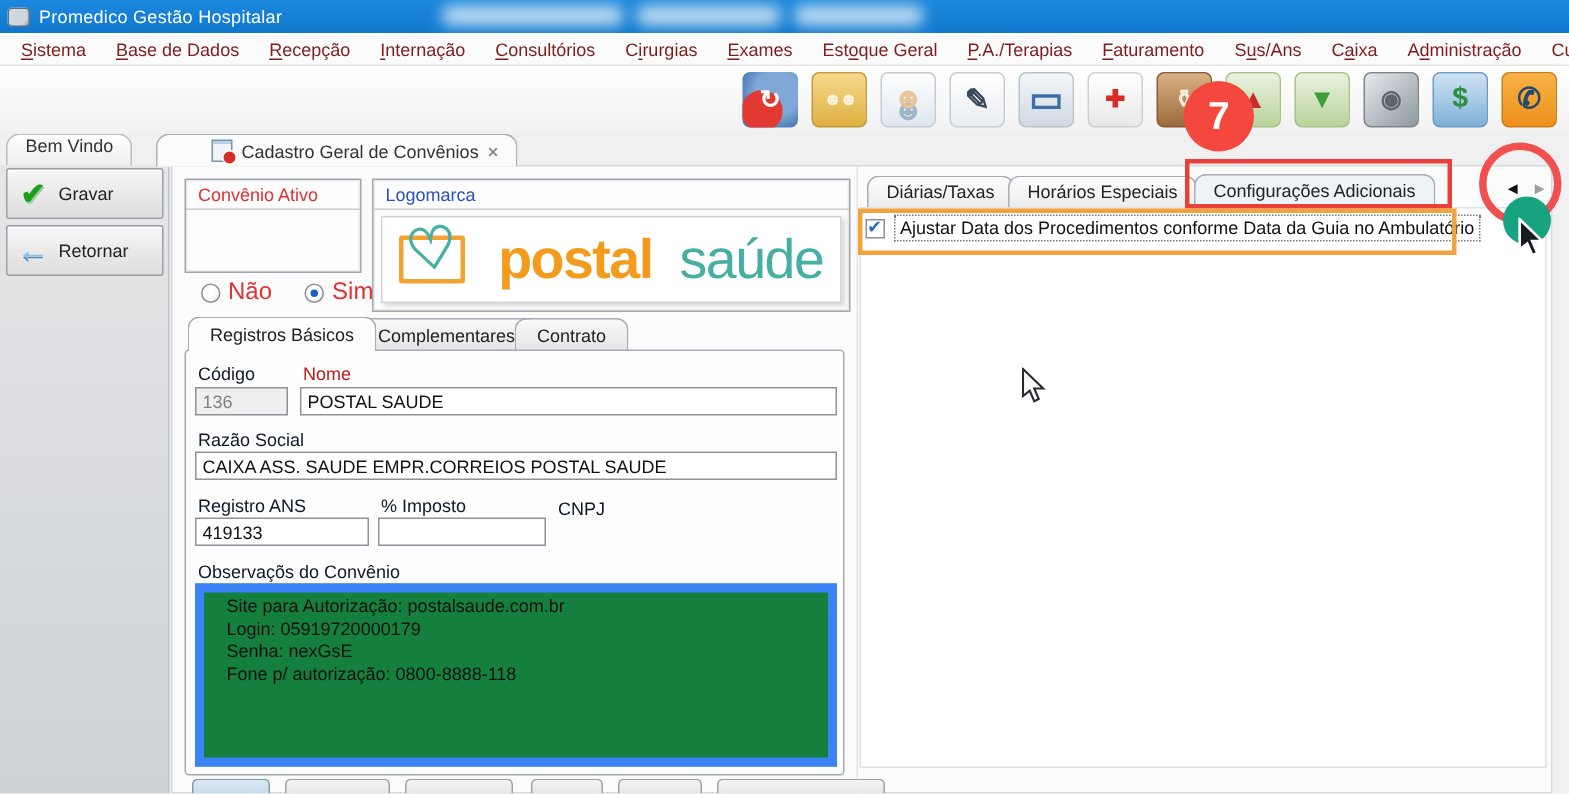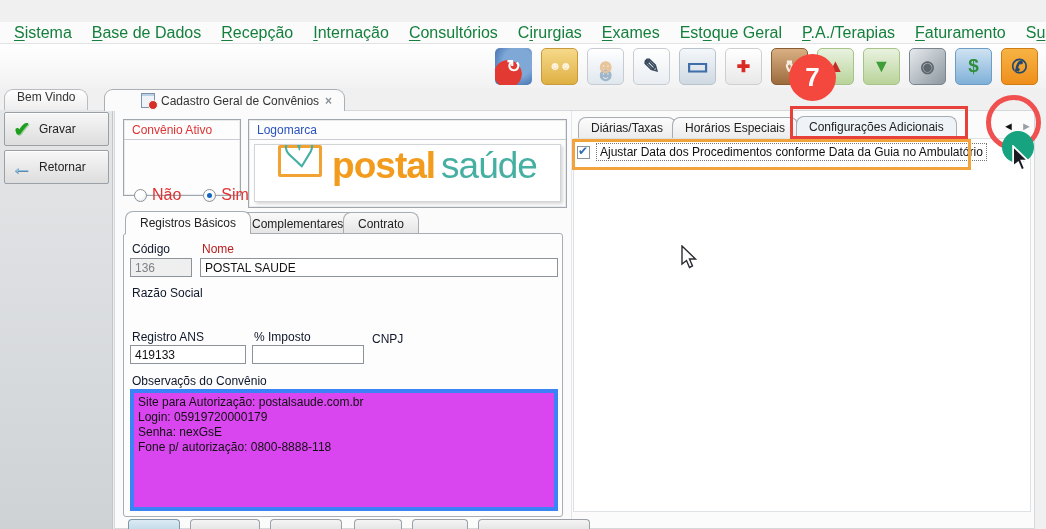--- a/index.html
+++ b/index.html
@@ -13,21 +13,21 @@
   .app-icon { width:15px; height:13px; margin:0 6px 0 5px; border-radius:3px;
     background:radial-gradient(circle at 40% 40%, #cfd6de 55%, #7d93a8 100%);
     box-shadow:inset 0 0 0 1px #5a7186; }
   .title-text { color:#fff; font-size:12px; letter-spacing:0.2px; }
   .blur-seg { position:absolute; top:4px; height:13px; border-radius:4px;
     background:rgba(255,255,255,0.75); filter:blur(5px); }
 
   
   .menubar { position:absolute; left:0; top:22px; width:1046px; height:22px;
     background:#fbfbfb; border-bottom:1px solid #e3e3e3; display:flex; align-items:center; padding-left:4px; }
-  .menu-item { font-size:16px; color:#15803d; padding:2px 10px; cursor:default; white-space:nowrap; }
+  .menu-item { font-size:12px; color:#7f1d1d; padding:2px 10px; cursor:default; white-space:nowrap; }
   .menu-item u { text-underline-offset:2px; }
 
   
   .toolbar { position:absolute; left:0; top:44px; width:1046px; height:44px;
     background:linear-gradient(#ffffff,#f2f2f2); display:flex; justify-content:flex-end;
     align-items:center; gap:9px; padding-right:8px; }
   .tool-icon { width:37px; height:37px; border-radius:5px; position:relative; }
   .tool-icon::after { position:absolute; inset:0; display:flex; align-items:center;
     justify-content:center; font-size:17px; font-weight:bold; }
   .ic-user-sync { background:radial-gradient(circle at 62% 38%, #7fa8d6 45%, #4a77b5 80%); }
@@ -93,42 +93,42 @@
   .radio-row { display:flex; gap:22px; padding:46px 0 0 10px; }
   .radio-opt { display:flex; align-items:center; gap:5px; cursor:pointer; }
   .radio-circle { width:13px; height:13px; border-radius:50%; border:1px solid #8b9298;
     background:radial-gradient(circle at 35% 30%, #ffffff 40%, #dfe4e8); position:relative; }
   .radio-circle.on::after { content:""; position:absolute; left:3px; top:3px; width:5px; height:5px;
     border-radius:50%; background:#1565c0; }
   .radio-lbl { font-size:16px; color:#e03232; }
 
   .logo-box { position:absolute; left:5px; top:24px; right:5px; bottom:5px; background:#fff;
     border:1px solid #d2d5d8; box-shadow:2px 2px 3px rgba(0,0,0,0.15);
-    display:flex; justify-content:center; gap:6px; overflow:hidden; }
+    display:flex; align-items:center; justify-content:center; gap:18px; overflow:hidden; }
   .logo-env { width:44px; height:32px; border:3px solid #f2a233; border-radius:2px; position:relative; margin-right:4px; }
   .logo-env::after { content:"♡"; position:absolute; left:2px; top:-16px; font-size:38px; color:#45b0a2;
     transform:rotate(-8deg); font-weight:bold; }
   .logo-word1 { font-size:37px; font-weight:bold; color:#f29b1d; letter-spacing:-1px; }
   .logo-word2 { font-size:37px; color:#45b0a2; letter-spacing:-1px; }
 
   
   .subtab { position:absolute; height:22px; line-height:22px; padding:0 14px; font-size:12px;
     color:#222; background:linear-gradient(#fafafa,#e4e4e4); border:1px solid #a7adb3;
     border-bottom:none; border-radius:8px 8px 0 0; cursor:pointer; }
   .subtab.active { background:#fdfdfd; z-index:3; height:23px; }
 
   .form-panel { position:absolute; left:8px; top:122px; width:440px; height:284px;
     background:#fdfdfd; border:1px solid #a7adb3; border-radius:3px; }
   .f-label { position:absolute; font-size:12px; color:#0f172a; }
   .f-label.red { color:#b91c1c; }
   .f-input { position:absolute; height:19px; border:1px solid #8d9399; background:#fff;
     font-family:"Liberation Sans",sans-serif; font-size:12px; padding:0 4px; color:#111; }
   .f-input:disabled { background:#efefef; color:#7d8287; }
-  .f-textarea { position:absolute; border:4px solid #3b82f6; background:#d946ef; resize:none;
-    font-family:"Liberation Sans",sans-serif; font-size:12px; padding:2px 4px; color:#111; line-height:15px; }
+  .f-textarea { position:absolute; border:6px solid #3b82f6; background:#15803d; resize:none;
+    font-family:"Liberation Sans",sans-serif; font-size:12px; padding:2px 15px; color:#111; line-height:15px; }
 
   
   .rtab { position:absolute; height:21px; line-height:21px; padding:0 12px; font-size:12px;
     color:#222; background:linear-gradient(#fcfcfc,#ececec); border:1px solid #a7adb3;
     border-bottom:none; border-radius:8px 8px 0 0; cursor:pointer; }
   .rtab.active { background:#eef3f7; z-index:3; }
   .rpanel { position:absolute; left:458px; top:27px; width:458px; height:374px; background:#ffffff;
     border:1px solid #dfe2e4; }
   .chk-row { position:absolute; left:462px; top:32px; display:flex; align-items:center; gap:6px; }
   .checkbox { width:13px; height:13px; border:1px solid #8b9298; background:#fff; position:relative; cursor:pointer; }
@@ -151,20 +151,27 @@
   .anno-rect.orange { border-color:#f2a33c; }
   .anno-circle { position:absolute; border:5px solid #f05050; border-radius:50%; z-index:25; pointer-events:none; }
   .green-dot { position:absolute; width:32px; height:32px; border-radius:50%; background:#17a37f; z-index:26; }
   .cursor { position:absolute; z-index:40; }
 </style>
 </head>
 <body>
 
 <div id="app">
 
+  <div class="titlebar">
+    <div class="app-icon"></div>
+    <div class="title-text">Promedico Gestão Hospitalar</div>
+    <div class="blur-seg" style="left:295px;width:120px;"></div>
+    <div class="blur-seg" style="left:425px;width:95px;"></div>
+    <div class="blur-seg" style="left:530px;width:85px;"></div>
+  </div>
 
   <div class="menubar">
     <span class="menu-item"><u>S</u>istema</span>
     <span class="menu-item"><u>B</u>ase de Dados</span>
     <span class="menu-item"><u>R</u>ecepção</span>
     <span class="menu-item"><u>I</u>nternação</span>
     <span class="menu-item"><u>C</u>onsultórios</span>
     <span class="menu-item">C<u>i</u>rurgias</span>
     <span class="menu-item"><u>E</u>xames</span>
     <span class="menu-item">Est<u>o</u>que Geral</span>
@@ -211,21 +218,21 @@
     </div>
     <div class="side-btn" style="top:40px;">
       <span class="glyph glyph-back">←</span>
       <span class="lbl">Retornar</span>
     </div>
   </div>
 
   <div class="content">
     <div class="v-divider"></div>
 
-    <div class="groupbox" style="left:8px; top:8px; width:118px; height:77px;">
+    <div class="groupbox" style="left:8px; top:8px; width:118px; height:63px;">
       <div class="gb-title t-red">Convênio Ativo</div>
       <div class="radio-row">
         <label class="radio-opt">
           <span class="radio-circle"></span>
           <span class="radio-lbl">Não</span>
         </label>
         <label class="radio-opt">
           <span class="radio-circle on"></span>
           <span class="radio-lbl">Sim</span>
         </label>
@@ -251,20 +258,21 @@
       <span>Contrato</span>
     </div>
 
     <div class="form-panel">
       <span class="f-label" style="left:8px; top:8px;">Código</span>
       <span class="f-label red" style="left:78px; top:8px;">Nome</span>
       <input class="f-input" style="left: 6px; top: 24px; width: 62px;" disabled="" value="136">
       <input class="f-input" style="left: 76px; top: 24px; width: 358px;" value="POSTAL SAUDE">
 
       <span class="f-label" style="left:8px; top:52px;">Razão Social</span>
+      <input class="f-input" style="left: 6px; top: 67px; width: 428px;" value="CAIXA ASS. SAUDE EMPR.CORREIOS POSTAL SAUDE">
 
       <span class="f-label" style="left:8px; top:96px;">Registro ANS</span>
       <span class="f-label" style="left:130px; top:96px;">% Imposto</span>
       <span class="f-label" style="left:248px; top:98px;">CNPJ</span>
       <input class="f-input" style="left: 6px; top: 111px; width: 116px;" value="419133">
       <input class="f-input" style="left: 128px; top: 111px; width: 112px;" value="">
 
       <span class="f-label" style="left:8px; top:140px;">Observaçõs do Convênio</span>
       <textarea class="f-textarea" style="left: 6px; top: 155px; width: 428px; height: 122px;">Site para Autorização: postalsaude.com.br
 Login: 05919720000179

